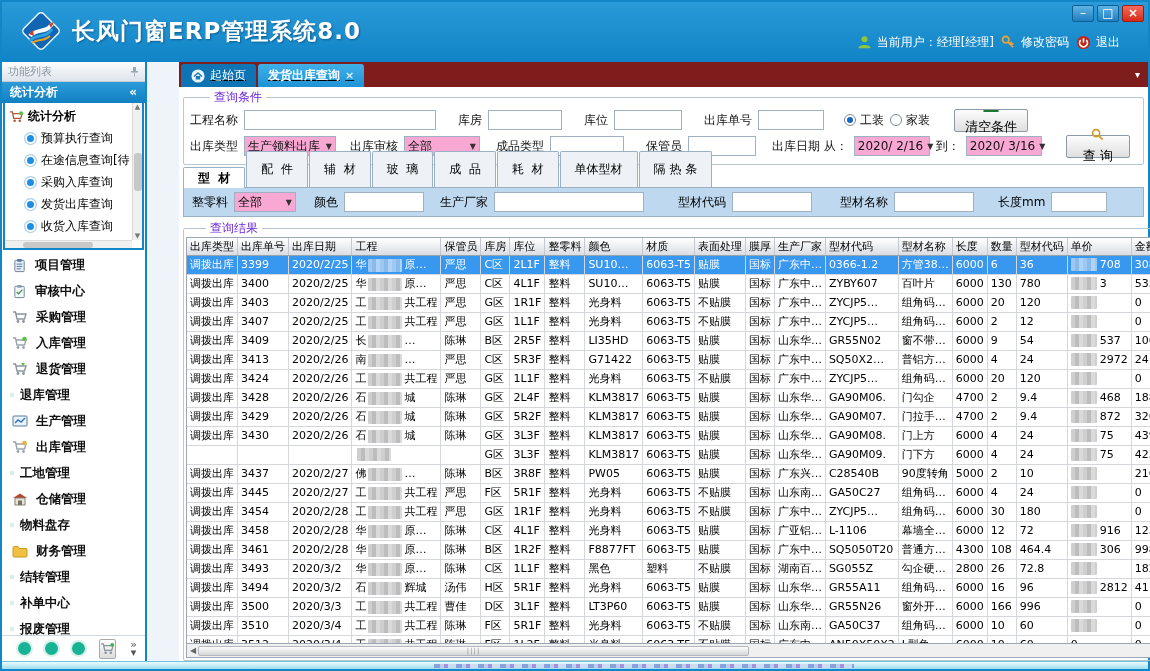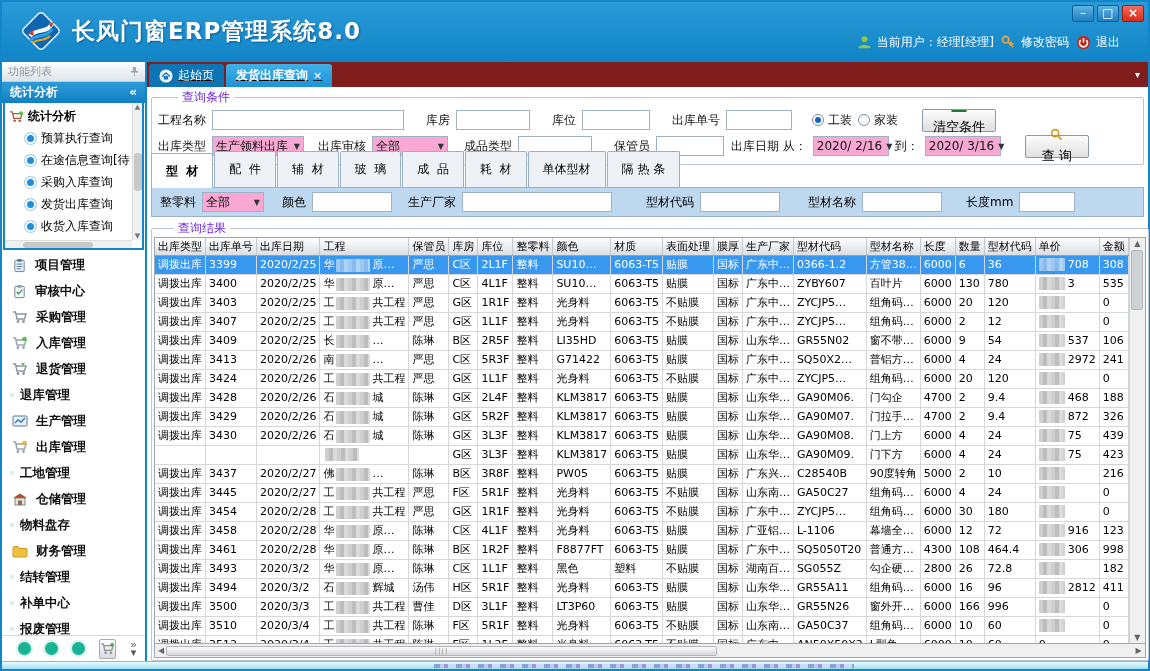--- a/index.html
+++ b/index.html
@@ -11,21 +11,21 @@
   .win-controls { position:absolute; top:3px; right:4px; display:flex; gap:3px; }
   .win-btn { width:22px; height:17px; font-size:12px; line-height:15px; text-align:center; color:#fff;
              background:linear-gradient(#5fb3e2,#1f7fc0); border:1px solid #0d5f96; border-radius:2px; cursor:pointer; }
   .win-btn.close { background:linear-gradient(#f36c5c,#d62a17); border-color:#9c1d0e; font-weight:bold; }
   .brand { display:flex; align-items:center; gap:10px; padding:8px 0 0 18px; }
   .app-title { color:#fff; font-size:23px; font-weight:bold; letter-spacing:1px; text-shadow:1px 1px 2px rgba(0,40,80,.45); }
   .userbar { position:absolute; right:28px; top:32px; display:flex; align-items:center; gap:7px; color:#fff; font-size:12px; }
   .userbar .grp { display:flex; align-items:center; gap:5px; cursor:pointer; }
 
   
-  .body { flex:1 1 auto; display:flex; min-height:0; }
+  .body { flex:1 1 auto; display:flex; min-height:0;gap:32px; }
 
   
   .sidebar { width:145px; flex:0 0 auto; background:#fff; border-right:2px solid #1386c8; display:flex; flex-direction:column; min-height:0; }
   .panel-title { height:20px; background:linear-gradient(#fdfdfd,#dde4ea); border-bottom:1px solid #c4ccd4; color:#8a96a2;
                  font-size:11px; display:flex; align-items:center; justify-content:space-between; padding:0 6px; }
   .section-header { height:22px; background:linear-gradient(#2d9bd9,#1080c2); color:#fff; font-size:12px; font-weight:bold;
                     display:flex; align-items:center; justify-content:space-between; padding:0 8px; }
   .tree-wrap { height:150px; border:2px solid #1386c8; border-top:none; margin:0 1px; position:relative; overflow:hidden; background:#fff; }
   .tree { padding:3px 2px 0 4px; font-size:12px; width:128px; }
   .tree-root { display:flex; align-items:center; gap:4px; font-weight:bold; padding:2px 0; white-space:nowrap; }
@@ -68,21 +68,21 @@
   .rdot { width:12px; height:12px; border-radius:50%; border:1px solid #7a8a9a; background:#fff; position:relative; }
   .rdot.on::after { content:""; position:absolute; left:2px; top:2px; width:6px; height:6px; border-radius:50%; background:#1565c0; }
   .btn { height:23px; background:linear-gradient(#fdfdfd,#dfdfdf); border:1px solid #8a9aa8; border-radius:2px; font-size:13px;
          display:flex; align-items:center; gap:6px; padding:0 10px; cursor:pointer; font-family:inherit;flex-direction:column; }
   .clear-chip { width:16px; height:10px; background:linear-gradient(#9fe09f,#2e9e3e); border:1px solid #1c7a2c; border-radius:2px; }
 
   
   .mat-tabs { flex:0 0 auto; display:flex; align-items:flex-end; height:21px; border-bottom:1px solid #9ab0c4; margin-top:2px; }
   .mat-tab { height:36px; padding:0 14px; font-size:12px; display:flex; align-items:center; border:1px solid #9ab0c4; border-bottom:none;
              background:#eef2f6; margin-right:1px; border-radius:2px 2px 0 0; cursor:pointer; white-space:pre; }
-  .mat-tab.active { background:#fff; font-weight:bold; height:35px; margin-bottom:-1px; }
+  .mat-tab.active { background:#fff; font-weight:bold; height:21px; margin-bottom:-1px; }
   .filter-row { flex:0 0 auto; height:29px; background:#bed8ef; border:1px solid #9ab0c4; border-top:none; display:flex; align-items:center;
                 gap:6px; font-size:12px; padding:0 8px; white-space:nowrap; }
 
   
   .results { flex:1 1 auto; margin-top:3px; padding:0 2px 2px 2px; display:flex; flex-direction:column; min-height:0; }
   .grid-wrap { flex:1 1 auto; border:1px solid #9aa8b6; position:relative; overflow:hidden; display:flex; }
   .grid-clip { flex:1 1 auto; overflow:hidden; }
   table.grid { border-collapse:collapse; table-layout:fixed; font-size:11px; }
   table.grid th { height:17px; background:linear-gradient(#ffffff,#d9dee3); border-right:1px solid #c3c9cf; border-bottom:1px solid #98a2ac;
                   font-weight:normal; text-align:left; padding:0 3px; white-space:nowrap; overflow:hidden; }
@@ -417,21 +417,21 @@
             </div>
             <label style="margin-left:8px">出库审核</label>
             <div class="ddl" style="width:76px">
               <span>全部</span>
                 <span class="arr">▼</span>
             </div>
             <label style="margin-left:10px">成品类型</label>
             <input class="txt" style="width: 74px;">
             <label style="margin-left:16px">保管员</label>
             <input class="txt" style="width: 68px;">
-            <label style="margin-left:1px"><span>出库日期</span> <span>从：</span></label>
+            <label style="margin-left:10px"><span>出库日期</span> <span>从：</span></label>
             <div class="ddl" style="width:76px">
               <span>2020/ 2/16</span>
                 <span class="arr">▼</span>
             </div>
             <label>到：</label>
             <div class="ddl" style="width:76px">
               <span>2020/ 3/16</span>
                 <span class="arr">▼</span>
             </div>
             <button class="btn" style="margin-left:18px; width:64px; justify-content:center">

